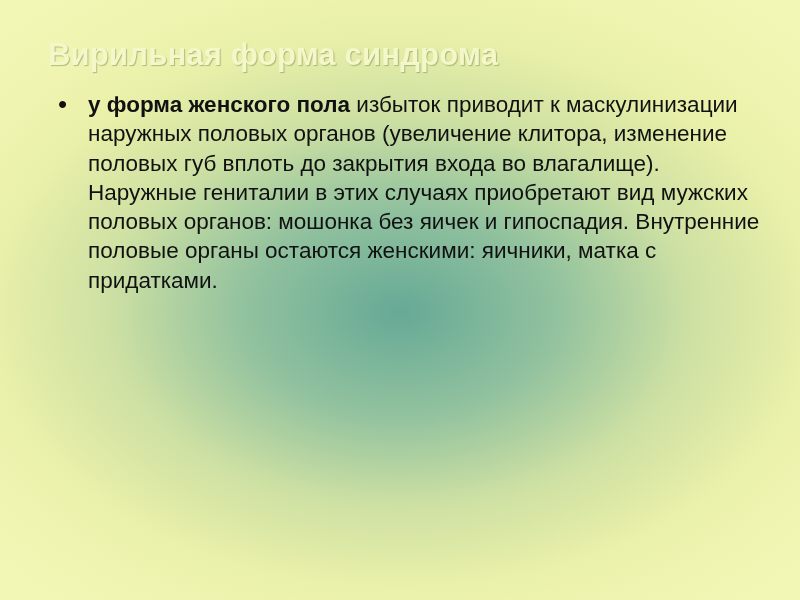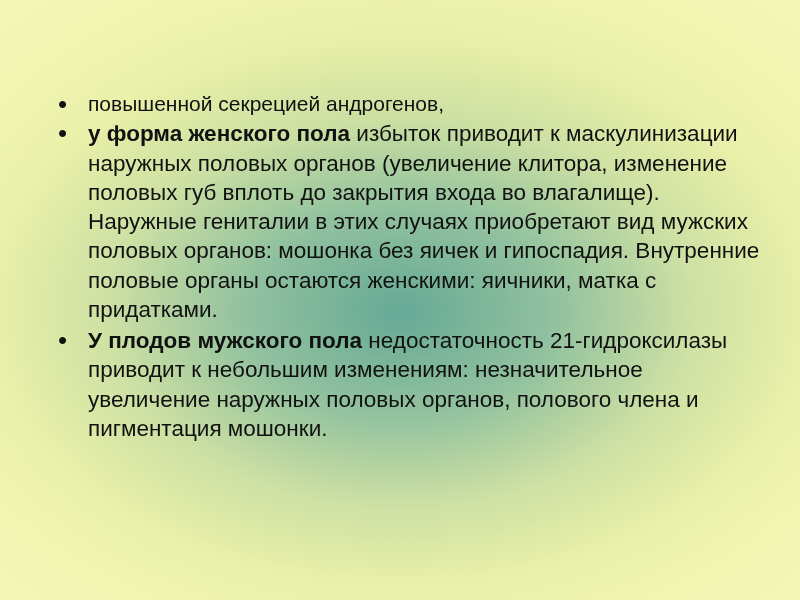--- a/index.html
+++ b/index.html
@@ -67,32 +67,27 @@
   }
   .b {
     font-weight: bold;
   }
 </style>
 </head>
 <body>
 
 <div class="slide">
 
+  <div class="title">Вирильная форма синдрома</div>
 
   <div class="content">
     <ul class="bullets">
 
-      <li class="first">
-        <span>повышенной секрецией андрогенов,</span>
-      </li>
 
       <li>
         <span class="b">у форма женского пола </span><span>избыток приводит к маскулинизации наружных половых органов (увеличение клитора, изменение половых губ вплоть до закрытия входа во влагалище). Наружные гениталии в этих случаях приобретают вид мужских половых органов: мошонка без яичек и гипоспадия. Внутренние половые органы остаются женскими: яичники, матка с придатками.</span>
       </li>
 
-      <li>
-        <span class="b">У плодов мужского пола </span><span>недостаточность 21-гидроксилазы приводит к небольшим изменениям: незначительное увеличение наружных половых органов, полового члена и пигментация мошонки.</span>
-      </li>
 
     </ul>
   </div>
 
 </div>
 
 </body></html>

